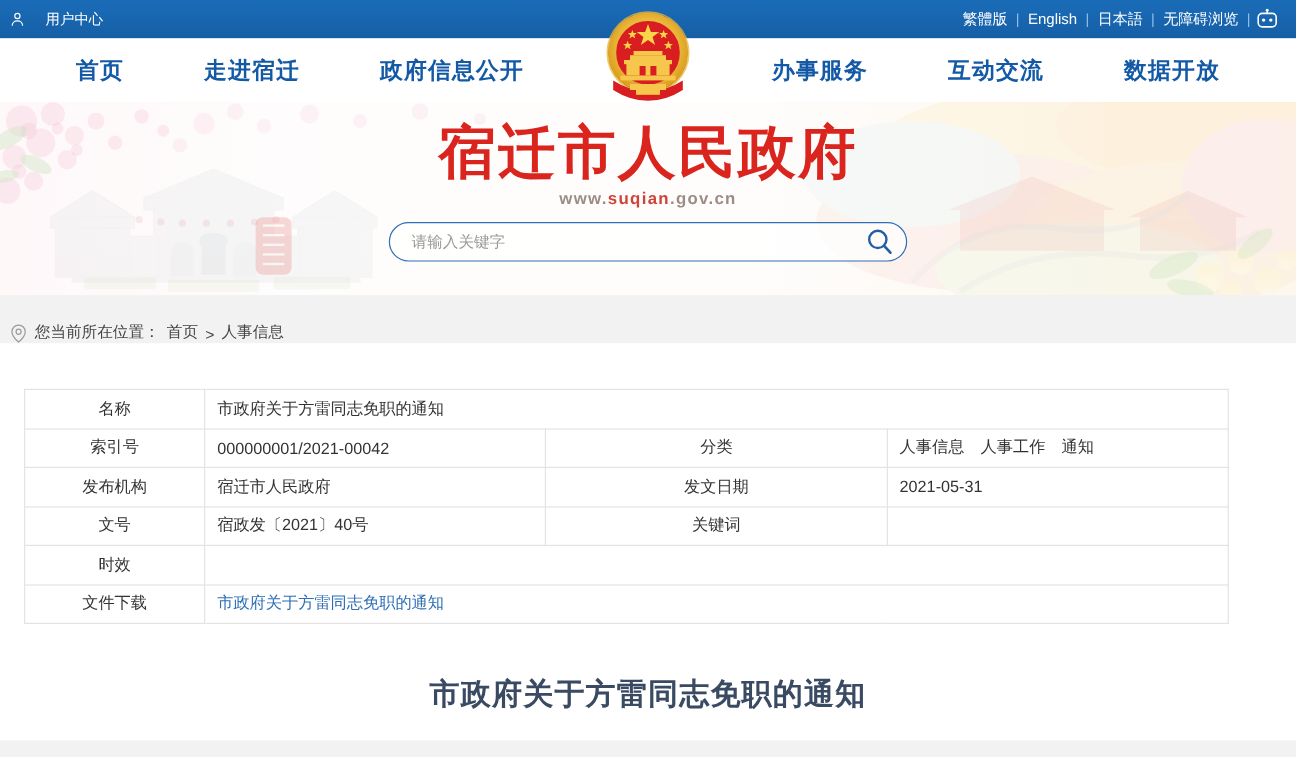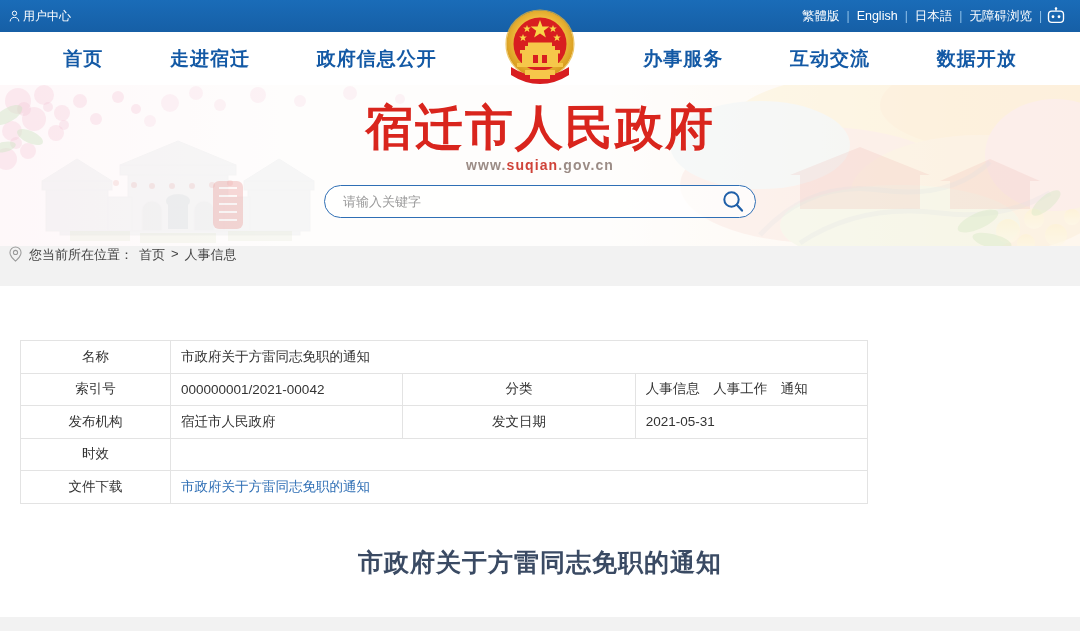--- a/index.html
+++ b/index.html
@@ -16,21 +16,21 @@
     position:relative;
     height:32px;
     background:#1969b4;
     background:linear-gradient(180deg,#1a6cb8 0%,#165fa6 100%);
     display:flex;
     align-items:center;
     justify-content:space-between;
     padding:0 10px 0 8px;
     color:#fff;
   }
-  .topbar-left{ display:flex; align-items:center; gap:2px; font-size:12px; }
+  .topbar-left{ display:flex; align-items:center; gap:17px; font-size:12px; }
   .person-ico{ width:13px; height:14px; display:block; }
   .topbar-right{ display:flex; align-items:center; gap:0; font-size:12.5px; }
   .topbar-right a{ color:#fff; text-decoration:none; padding:0 7px; white-space:nowrap; }
   .topbar-sep{ color:#8fc0e8; font-size:12px; }
   .robot-ico{ width:20px; height:18px; display:block; margin:0 4px; }
 
   
   .nav{
     position:relative;
     height:53px;
@@ -124,44 +124,43 @@
     font-family:"Liberation Sans","DejaVu Sans",sans-serif;
   }
   .searchwrap input::placeholder{ color:#9a9a9a; }
   .search-ico{ width:24px; height:24px; display:block; cursor:pointer; }
 
   
   .crumbbar{
     background:#f2f2f2;
     height:40px;
     display:flex;
-    align-items:flex-start;
+    align-items:flex-end;
     padding-left:8px;
     gap:6px;
     font-size:13px;
     color:#444;
   }
   .pin-ico{ width:15px; height:16px; display:block; }
   .crumbbar a{ color:#444; text-decoration:none; }
 
   
   .card{
     background:#fff;
     margin:0 auto;
     width:1080px;
     min-height:331px;
     padding:38px 20px 0 20px;
   }
   table.meta{
-    width:848px;
+    width:1004px;
     border-collapse:collapse;
     table-layout:fixed;
     font-size:13.5px;
     color:#333;
-    margin-top:16px;
   }
   table.meta td{
     border:1px solid #e3e3e3;
     height:32.5px;
     padding:4px 10px;
   }
   td.lbl{
     text-align:center;
     background:#fff;
     color:#333;
@@ -448,20 +447,26 @@
         <td class="lbl">分类</td>
         <td class="val">人事信息　人事工作　通知</td>
       </tr>
       <tr>
         <td class="lbl">发布机构</td>
         <td class="val">宿迁市人民政府</td>
         <td class="lbl">发文日期</td>
         <td class="val">2021-05-31</td>
       </tr>
       <tr>
+        <td class="lbl">文号</td>
+        <td class="val">宿政发〔2021〕40号</td>
+        <td class="lbl">关键词</td>
+        <td class="val"></td>
+      </tr>
+      <tr>
         <td class="lbl">时效</td>
         <td class="val" colspan="3"></td>
       </tr>
       <tr>
         <td class="lbl">文件下载</td>
         <td class="val" colspan="3">
           <a href="#">市政府关于方雷同志免职的通知</a>
         </td>
       </tr>
     </tbody>

